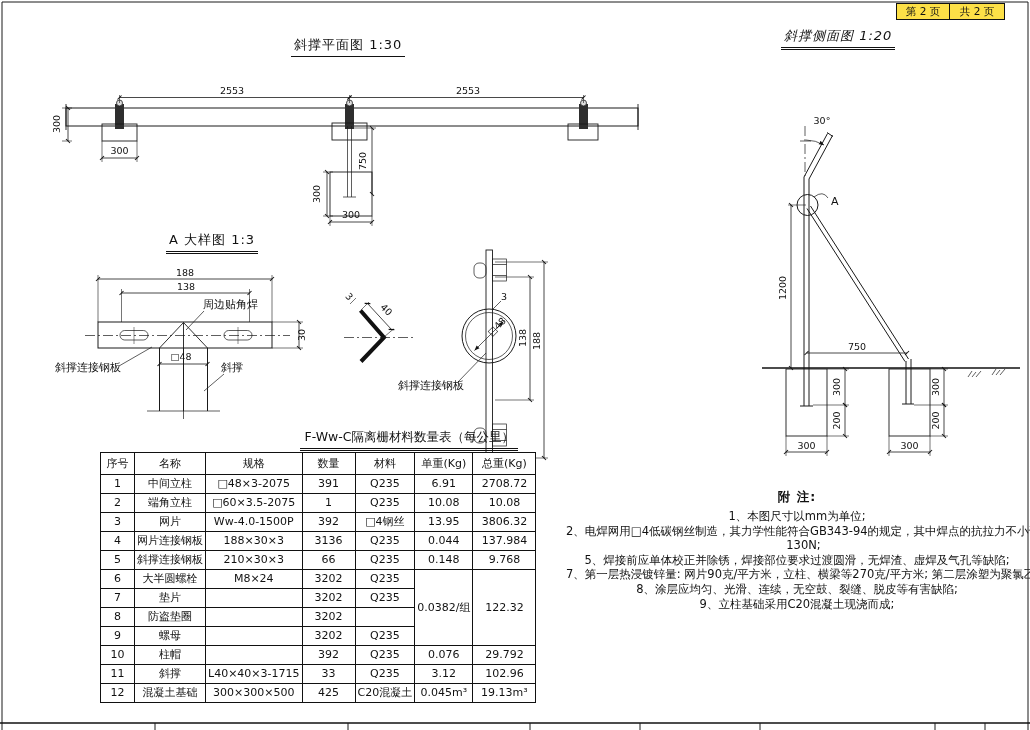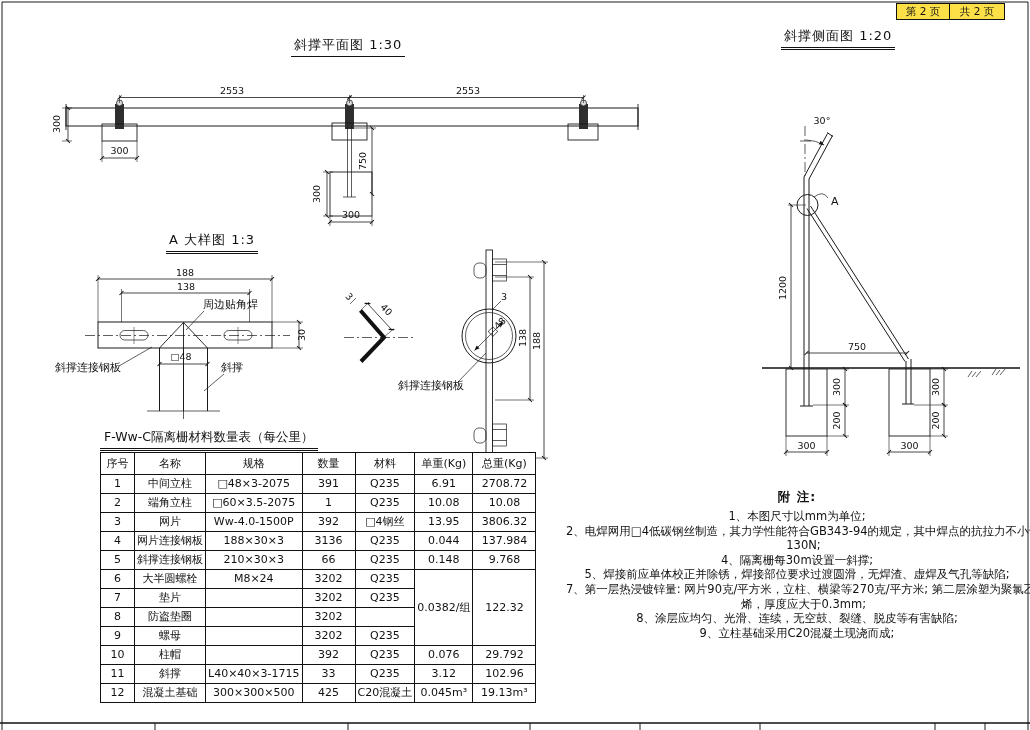--- a/index.html
+++ b/index.html
@@ -20,21 +20,21 @@
 
   .fig-title { position:absolute; font-size:13px; letter-spacing:1px; white-space:nowrap; }
   .fig-title span { display:inline-block; padding:0 3px 2px; border-bottom:1.5px solid #111; }
   .fig-title.dbl span { border-bottom:3px double #111; }
 
   .pagebox { position:absolute; left:896px; top:3px; width:109px; height:17px; display:flex; border:1px solid #111; font-size:10.5px; background:#fde047; }
   .pagebox .cell { display:flex; align-items:center; justify-content:center; white-space:nowrap; }
   .pagebox .cell:first-child { width:53px; border-right:1px solid #111; }
   .pagebox .cell:last-child { flex:1; }
 
-  .table-title { position:absolute; left:100px; top:429px; width:418px; text-align:left; font-size:12.5px; }
+  .table-title { position:absolute; left:100px; top:429px; width:418px; text-align:right; font-size:12.5px; }
   .table-title span { display:inline-block; padding:0 4px 2px; border-bottom:3px double #111; }
 
   table.mat { position:absolute; left:100px; top:452px; border-collapse:collapse; table-layout:fixed; background:#fff; }
   .mat th, .mat td { border:1px solid #111; font-size:11px; font-weight:normal; text-align:center; vertical-align:middle; padding:0 2px; height:19px; line-height:1.05; white-space:nowrap; overflow:hidden; }
   .mat th { height:22px; }
 
   .notes { position:absolute; left:566px; top:489px; width:462px;text-align:center; }
   .notes-title { font-size:12.5px; font-weight:bold; margin-bottom:3px; letter-spacing:1px; }
   .note-line { font-size:11.5px; line-height:14.6px; white-space:nowrap; }
   .note-line.indent { padding-left:13px; }
@@ -285,21 +285,21 @@
         <text class="ltext" x="398" y="389">斜撑连接钢板</text>
         <path class="thin" d="M457 383 L486 353"></path>
       </g>
     </g>
   </g>
 </svg>
 
   <div class="fig-title" style="left:291px; top:36px;">
     <span>斜撑平面图 1:30</span>
   </div>
-  <div class="fig-title dbl" style="left:781px; top:27px;">
+  <div class="fig-title dbl" style="left:781px; top:27px;font-style:italic;">
     <span>斜撑侧面图 1:20</span>
   </div>
   <div class="fig-title dbl" style="left:166px; top:231px;">
     <span>A 大样图 1:3</span>
   </div>
 
   <div class="pagebox">
     <div class="cell">第 2 页</div>
     <div class="cell">共 2 页</div>
   </div>
@@ -433,22 +433,20 @@
         </tr>
       </tbody>
   </table>
 
   <div class="notes">
     <div class="notes-title">附 注:</div>
     <div>
         <div class="note-line">1、本图尺寸以mm为单位;</div>
         <div class="note-line">2、电焊网用□4低碳钢丝制造，其力学性能符合GB343-94的规定，其中焊点的抗拉力不小于</div>
         <div class="note-line indent">130N;</div>
-        <div class="note-line">4、隔离栅每30m设置一斜撑;</div>
         <div class="note-line">5、焊接前应单体校正并除锈，焊接部位要求过渡圆滑，无焊渣、虚焊及气孔等缺陷;</div>
         <div class="note-line">7、第一层热浸镀锌量: 网片90克/平方米，立柱、横梁等270克/平方米; 第二层涂塑为聚氯乙</div>
-        <div class="note-line indent">烯，厚度应大于0.3mm;</div>
         <div class="note-line">8、涂层应均匀、光滑、连续，无空鼓、裂缝、脱皮等有害缺陷;</div>
         <div class="note-line">9、立柱基础采用C20混凝土现浇而成;</div>
       </div>
   </div>
 
 </div>
 
 </body></html>

